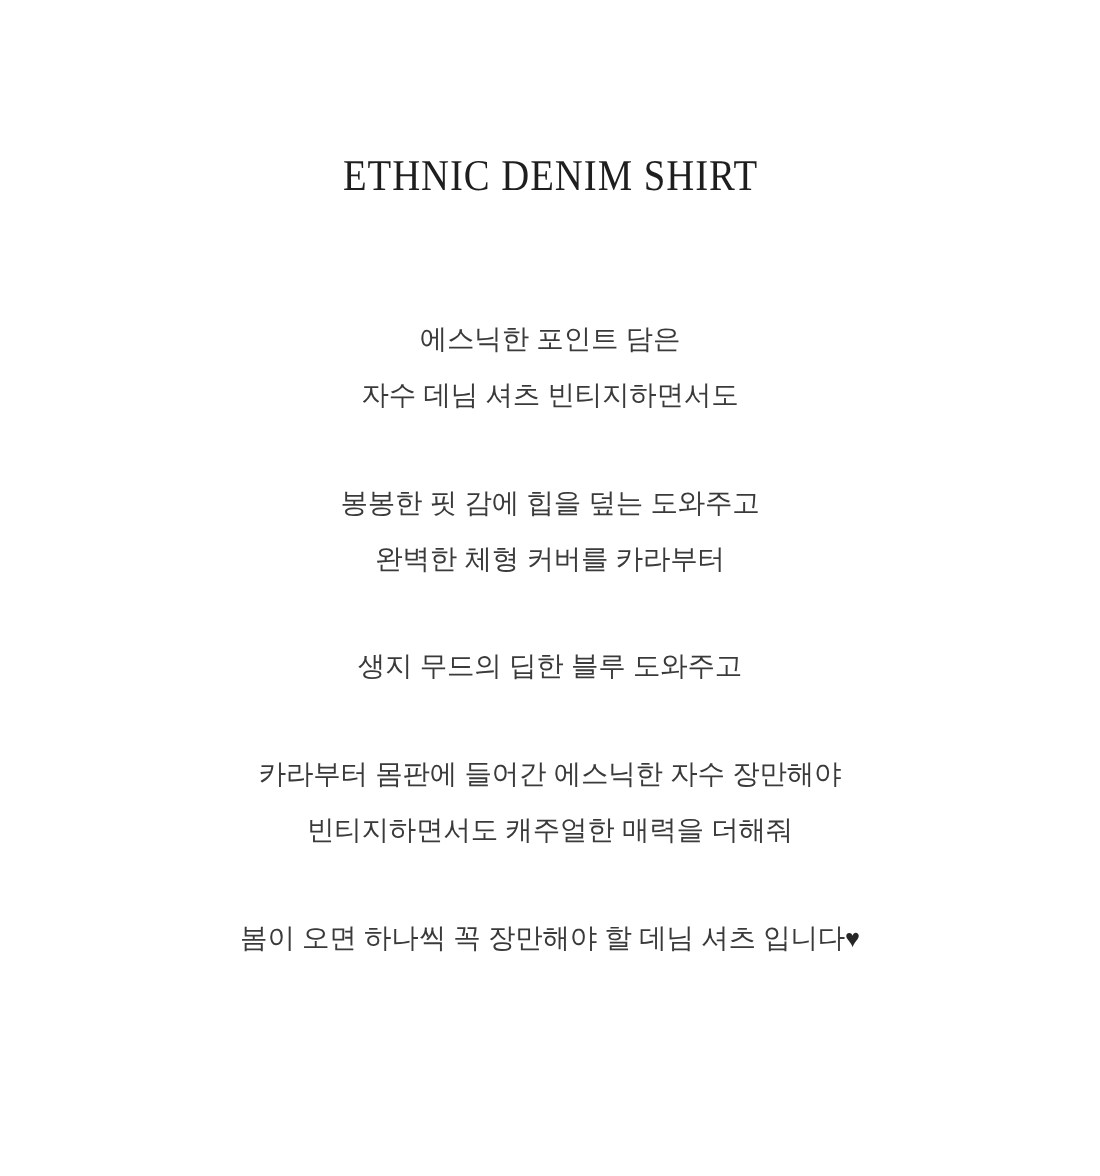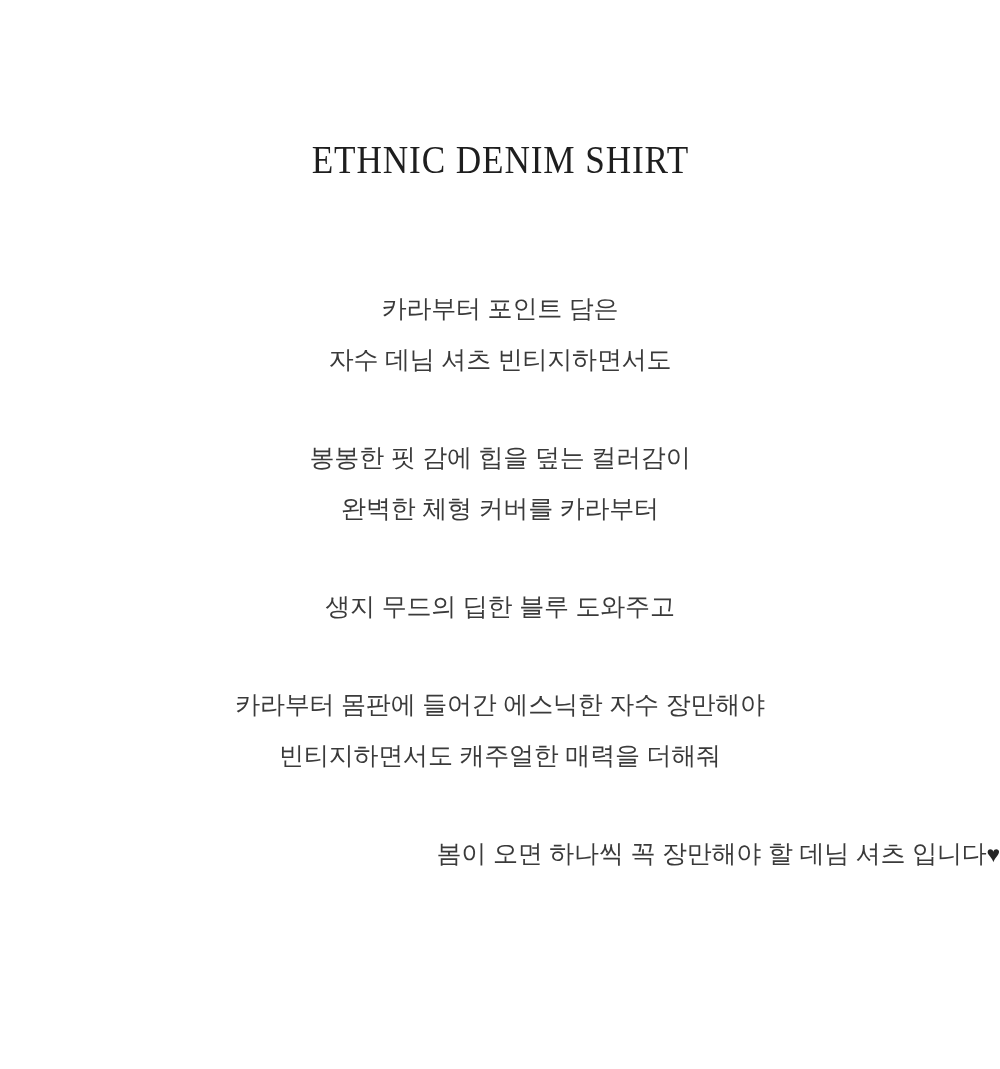--- a/index.html
+++ b/index.html
@@ -41,21 +41,20 @@
   .description {
     margin-top: 72px;
     width: 100%;
     text-align: center;
   }
   .para {
     margin: 0 0 47px 0;
   }
   .para:last-child {
     margin-bottom: 0;
-    text-align: right;
   }
   .line {
     font-size: 25px;
     line-height: 51px;
     font-weight: 400;
     color: #3a3a3a;
     letter-spacing: -0.2px;
     white-space: nowrap;
   }
   .heart {
@@ -67,26 +66,26 @@
 </head>
 <body>
 
 <div class="page">
 
   <h1 class="product-title">ETHNIC DENIM SHIRT</h1>
 
   <div class="description">
 
     <div class="para">
-      <div class="line">카라부터 포인트 담은</div>
+      <div class="line">에스닉한 포인트 담은</div>
       <div class="line">자수 데님 셔츠 빈티지하면서도</div>
     </div>
 
     <div class="para">
-      <div class="line">봉봉한 핏 감에 힙을 덮는 컬러감이</div>
+      <div class="line">봉봉한 핏 감에 힙을 덮는 도와주고</div>
       <div class="line">완벽한 체형 커버를 카라부터</div>
     </div>
 
     <div class="para">
       <div class="line">생지 무드의 딥한 블루 도와주고</div>
     </div>
 
     <div class="para">
       <div class="line">카라부터 몸판에 들어간 에스닉한 자수 장만해야</div>
       <div class="line">빈티지하면서도 캐주얼한 매력을 더해줘</div>

